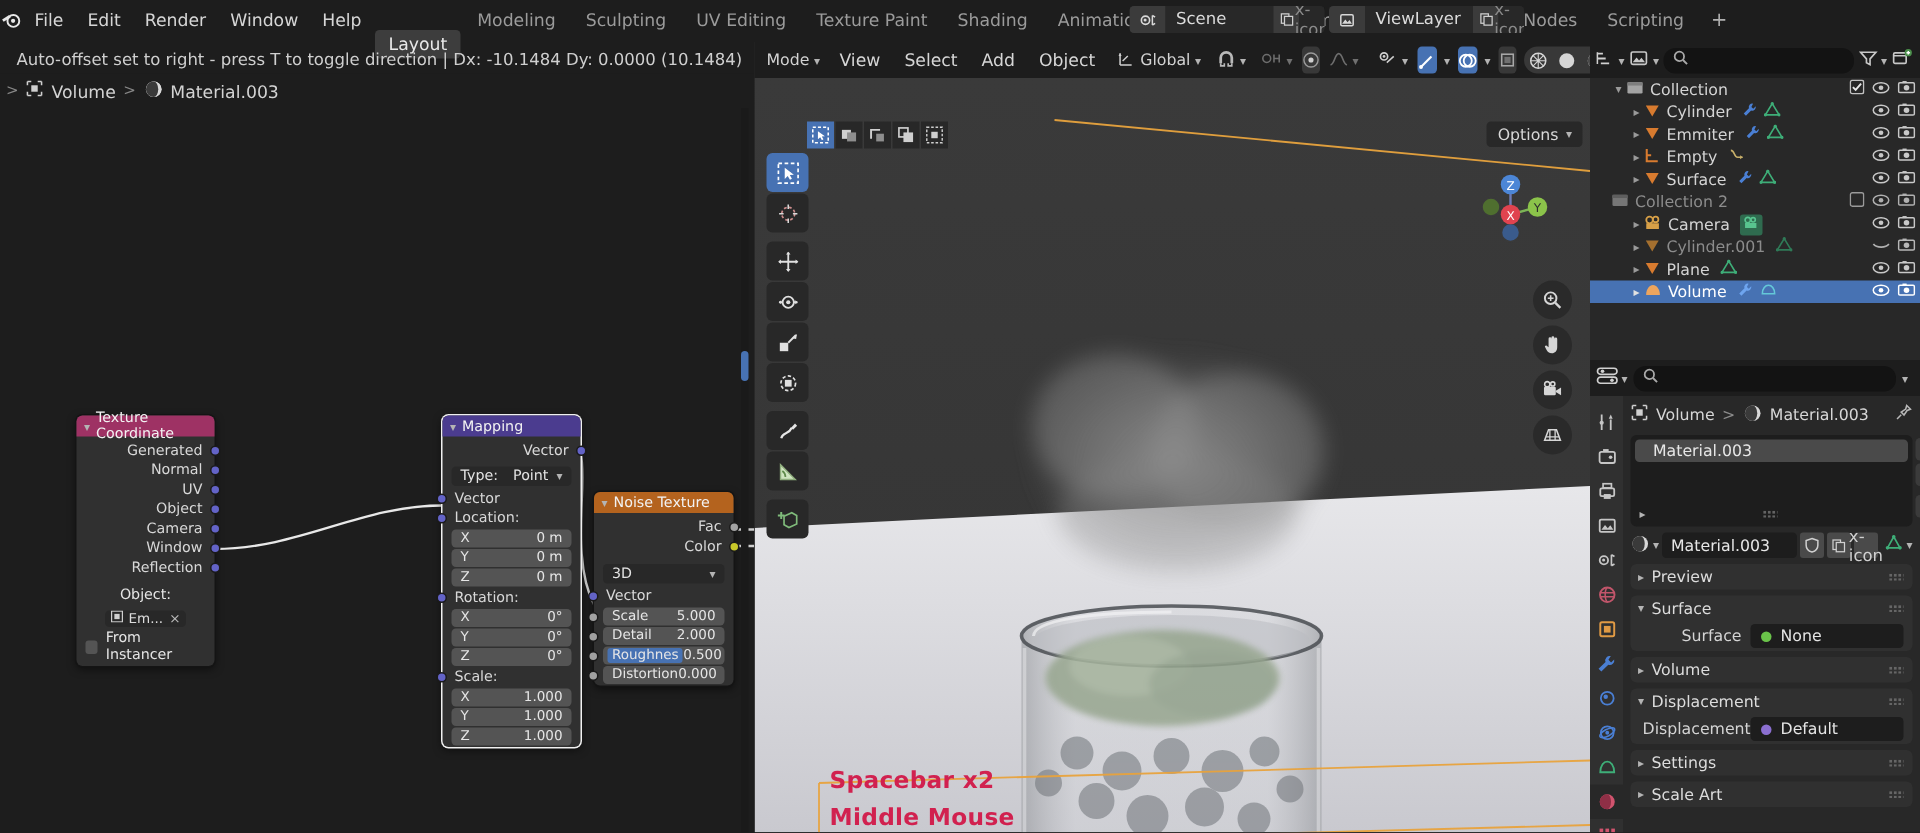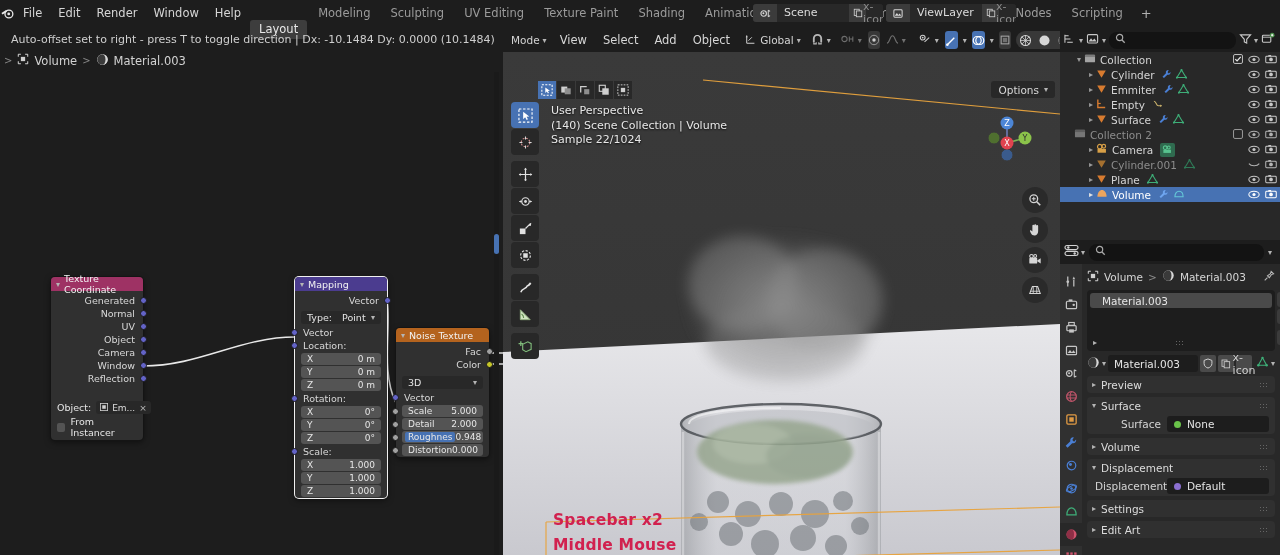--- a/index.html
+++ b/index.html
@@ -283,21 +283,21 @@
           <span class="sock r" style="background:#6363c7;"></span>
         </div>
         <div class="node-row out">
           <span>Window</span>
           <span class="sock r" style="background:#6363c7;"></span>
         </div>
         <div class="node-row out">
           <span>Reflection</span>
           <span class="sock r" style="background:#6363c7;"></span>
         </div>
-        <div class="nrow2" style="margin-top:16px;">
+        <div class="nrow2" style="margin-top:6px;flex-direction:column;">
           <span>Object:</span>
           <span class="nobj">
             <span>
               <svg width="8" height="8" viewBox="0 0 10 10">
                     <rect x="0.5" y="0.5" width="9" height="9" fill="none" stroke="#cfcfcf" stroke-width="1"></rect>
                     <rect x="2.8" y="2.8" width="4.4" height="4.4" fill="#cfcfcf"></rect>
                   </svg>
             </span>
             <span>Em...</span>
             <span style="margin-left:auto;color:#b9b9b9">×</span>
@@ -413,21 +413,21 @@
           <span class="sock l" style="background:#a1a1a1;top:3px;"></span>
           <div class="nfield">
                 <span>Detail</span>
                 <span>2.000</span>
               </div>
         </div>
         <div style="position:relative">
           <span class="sock l" style="background:#a1a1a1;top:3px;"></span>
           <div class="nfield">
                 <span style="background:#4772b3;padding:0 3px;border-radius:2px;margin-left:-3px">Roughnes</span>
-                <span>0.948</span>
+                <span>0.500</span>
               </div>
         </div>
         <div style="position:relative">
           <span class="sock l" style="background:#a1a1a1;top:3px;"></span>
           <div class="nfield">
                 <span>Distortion</span>
                 <span>0.000</span>
               </div>
         </div>
       </div>
@@ -657,25 +657,20 @@
             </svg>
       </div>
       <div class="sel-mode">
         <svg width="12" height="12" viewBox="0 0 14 14">
               <rect x="1" y="1" width="12" height="12" fill="none" stroke="#cfcfcf" stroke-width="1.1" stroke-dasharray="2 1.4"></rect>
               <rect x="4.5" y="4.5" width="5" height="5" fill="#cfcfcf"></rect>
             </svg>
       </div>
     </div>
 
-    <div class="vp-text">
-      <div>User Perspective</div>
-      <div>(140) Scene Collection | Volume</div>
-      <div>Sample 22/1024</div>
-    </div>
 
     <div class="toolcol">
       <div class="toolbtn on">
         <svg width="15" height="15" viewBox="0 0 16 16">
               <rect x="1" y="1" width="14" height="14" fill="none" stroke="#fff" stroke-width="1.2" stroke-dasharray="2.6 1.8"></rect>
               <path d="M5.5 4 L5.5 12 L7.6 9.9 L9.2 12.7 L10.6 11.9 L9.1 9.3 L12 9z" fill="#fff"></path>
             </svg>
       </div>
       <div class="toolbtn">
         <svg width="15" height="15" viewBox="0 0 16 16">
@@ -1372,20 +1367,20 @@
       <div class="panel-hdr">
         <span class="tri">▸</span>
         <span>Settings</span>
         <span class="grip"></span>
       </div>
     </div>
 
     <div class="panel">
       <div class="panel-hdr">
         <span class="tri">▸</span>
-        <span>Edit Art</span>
+        <span>Scale Art</span>
         <span class="grip"></span>
       </div>
     </div>
   </div>
 </div>
 
 </div>
 
 </body></html>

